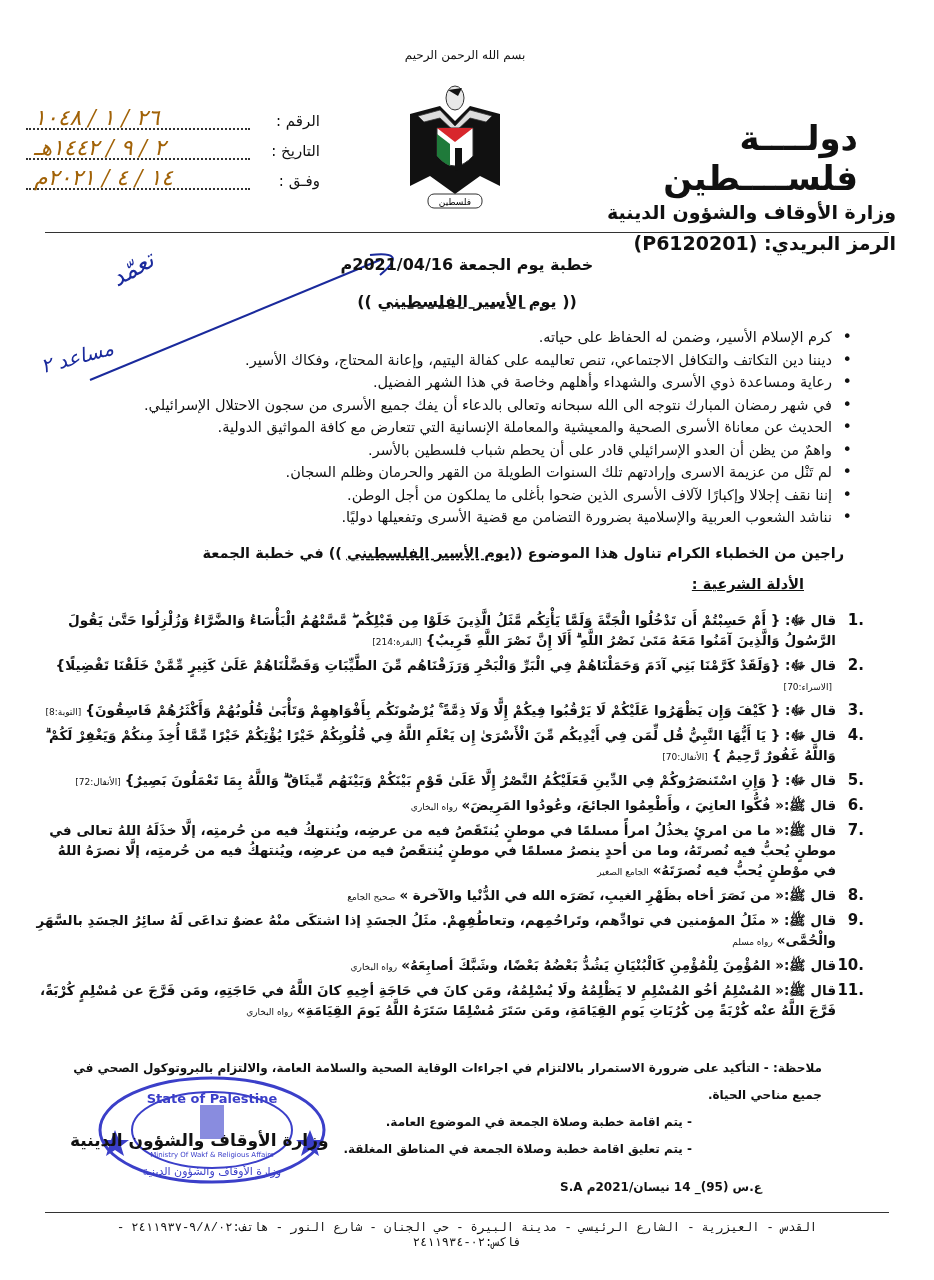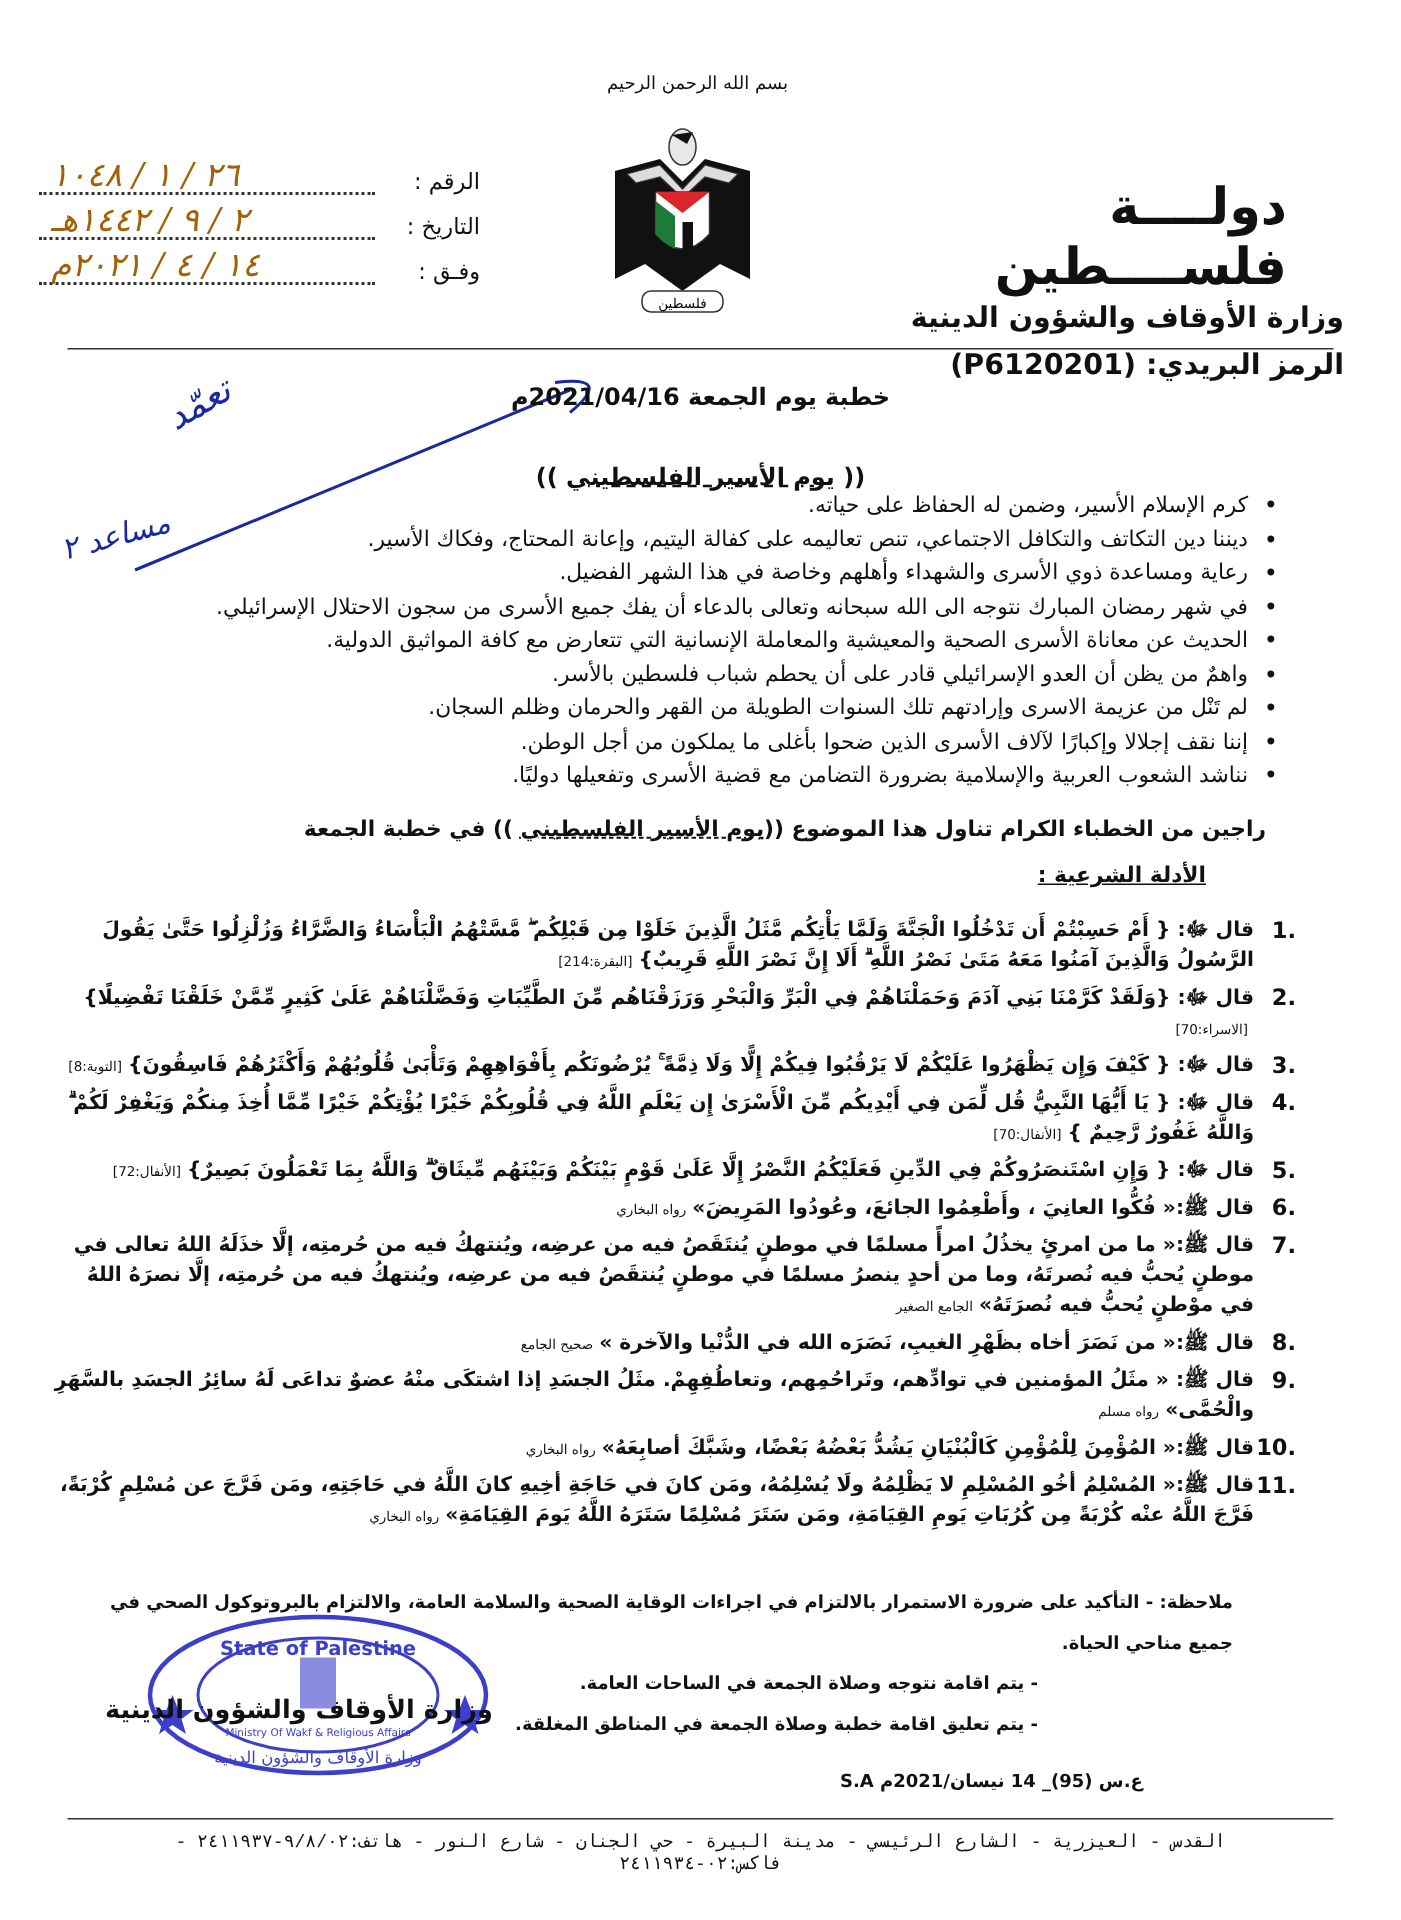--- a/index.html
+++ b/index.html
@@ -14,21 +14,21 @@
   .hdr-right .postal { font-size:19px; font-weight:bold; line-height:34px; margin-right:10px; }
   .bismillah { left:390px; top:48px; width:150px; text-align:center; font-family:"DejaVu Serif", serif; font-size:12px; }
   .emblem { left:400px; top:76px; width:110px; height:140px; }
   .ref { left:20px; top:100px; width:300px; }
   .ref-row { display:flex; flex-direction:row; align-items:flex-end; height:30px; }
   .ref-label { font-size:15px; width:70px; text-align:right; }
   .ref-dots { flex:1; border-bottom:2px dotted #333; height:18px; position:relative; margin-left:6px; }
   .ref-hand { position:absolute; left:8px; bottom:-2px; font-family:"DejaVu Serif", serif; font-size:22px; color:#a16207; font-style:italic; white-space:nowrap; direction:ltr; }
   .hr-top { left:45px; right:45px; top:232px; border-top:1.5px solid #333; }
   .title1 { left:0; right:0; top:255px; text-align:center; font-size:16px; font-weight:bold; }
-  .title2 { left:0; right:0; top:308px; text-align:center; font-size:16px; font-weight:bold; }
+  .title2 { left:0; right:0; top:292px; text-align:center; font-size:16px; font-weight:bold; }
   .title2 .u { text-decoration:underline dashed; }
   .bullets { right:80px; top:326px; width:720px; list-style:none; margin:0; padding:0; }
   .bullets li { font-size:14.5px; line-height:22.5px; position:relative; padding-right:22px; }
   .bullets li::before { content:"•"; position:absolute; right:2px; top:0; font-size:16px; }
   .intro { right:90px; top:545px; font-size:14.5px; font-weight:bold; }
   .intro .u { text-decoration:underline dashed; }
   .evidence-h { right:130px; top:576px; font-size:14.5px; font-weight:bold; text-decoration:underline; }
   .evidence { right:70px; top:610px; width:830px; list-style:none; margin:0; padding:0; }
   .evidence li { position:relative; padding-right:28px; font-size:13.5px; line-height:20px; margin-bottom:3px; font-weight:bold; }
   .evidence li .num { position:absolute; right:0; top:0; direction:ltr; font-size:15px; }
@@ -132,21 +132,21 @@
   <li><span class="num">6.</span><span>قال ﷺ:« فُكُّوا العانِيَ ، وأَطْعِمُوا الجائعَ، وعُودُوا المَرِيضَ»</span><span class="src">رواه البخاري</span></li>
   <li><span class="num">7.</span><span>قال ﷺ:« ما من امرئٍ يخذُلُ امرأً مسلمًا في موطنٍ يُنتَقَصُ فيه من عرضِه، ويُنتهكُ فيه من حُرمتِه، إلَّا خذَلَهُ اللهُ تعالى في موطنٍ يُحبُّ فيه نُصرتَهُ، وما من أحدٍ ينصرُ مسلمًا في موطنٍ يُنتقَصُ فيه من عرضِه، ويُنتهكُ فيه من حُرمتِه، إلَّا نصرَهُ اللهُ في موْطنٍ يُحبُّ فيه نُصرَتَهُ»</span><span class="src">الجامع الصغير</span></li>
   <li><span class="num">8.</span><span>قال ﷺ:« من نَصَرَ أخاه بظَهْرِ الغيبِ، نَصَرَه الله في الدُّنْيا والآخرة »</span><span class="src">صحيح الجامع</span></li>
   <li><span class="num">9.</span><span>قال ﷺ: « مثَلُ المؤمنين في توادِّهم، وتَراحُمِهم، وتعاطُفِهِمْ. مثَلُ الجسَدِ إذا اشتكَى منْهُ عضوٌ تداعَى لَهُ سائِرُ الجسَدِ بالسَّهَرِ والْحُمَّى»</span><span class="src">رواه مسلم</span></li>
   <li><span class="num">10.</span><span>قال ﷺ:« المُؤْمِنَ لِلْمُؤْمِنِ كَالْبُنْيَانِ يَشُدُّ بَعْضُهُ بَعْضًا، وشَبَّكَ أصابِعَهُ»</span><span class="src">رواه البخاري</span></li>
   <li><span class="num">11.</span><span>قال ﷺ:« المُسْلِمُ أخُو المُسْلِمِ لا يَظْلِمُهُ ولَا يُسْلِمُهُ، ومَن كانَ في حَاجَةِ أخِيهِ كانَ اللَّهُ في حَاجَتِهِ، ومَن فَرَّجَ عن مُسْلِمٍ كُرْبَةً، فَرَّجَ اللَّهُ عنْه كُرْبَةً مِن كُرُبَاتِ يَومِ القِيَامَةِ، ومَن سَتَرَ مُسْلِمًا سَتَرَهُ اللَّهُ يَومَ القِيَامَةِ»</span><span class="src">رواه البخاري</span></li>
 </ol>
 
 <div class="abs note">
   <div><span>ملاحظة:</span> <span>- التأكيد على ضرورة الاستمرار بالالتزام في اجراءات الوقاية الصحية والسلامة العامة، والالتزام بالبروتوكول الصحي في جميع مناحي الحياة.</span></div>
-  <div class="sub">- يتم اقامة نتوجه وصلاة الجمعة في الساحات العامة.</div>
+  <div class="sub">- يتم اقامة خطبة وصلاة الجمعة في الموضوع العامة.</div>
   <div class="sub">- يتم تعليق اقامة خطبة وصلاة الجمعة في المناطق المغلقة.</div>
 </div>
 
 <svg class="abs stamp" viewBox="0 0 235 110">
   <ellipse cx="117" cy="55" rx="112" ry="52" fill="none" stroke="#3b3fc9" stroke-width="3"></ellipse>
   <ellipse cx="117" cy="55" rx="80" ry="38" fill="none" stroke="#3b3fc9" stroke-width="2"></ellipse>
   <polygon points="20,55 24,65 34,65 26,71 29,81 20,75 11,81 14,71 6,65 16,65" fill="#3b3fc9"></polygon>
   <polygon points="215,55 219,65 229,65 221,71 224,81 215,75 206,81 209,71 201,65 211,65" fill="#3b3fc9"></polygon>
   <rect x="105" y="30" width="24" height="34" fill="#3b3fc9" opacity="0.6"></rect>
   <text x="117" y="28" text-anchor="middle" font-size="13" font-weight="bold" fill="#3b3fc9" font-family="DejaVu Sans, sans-serif">State of Palestine</text>

